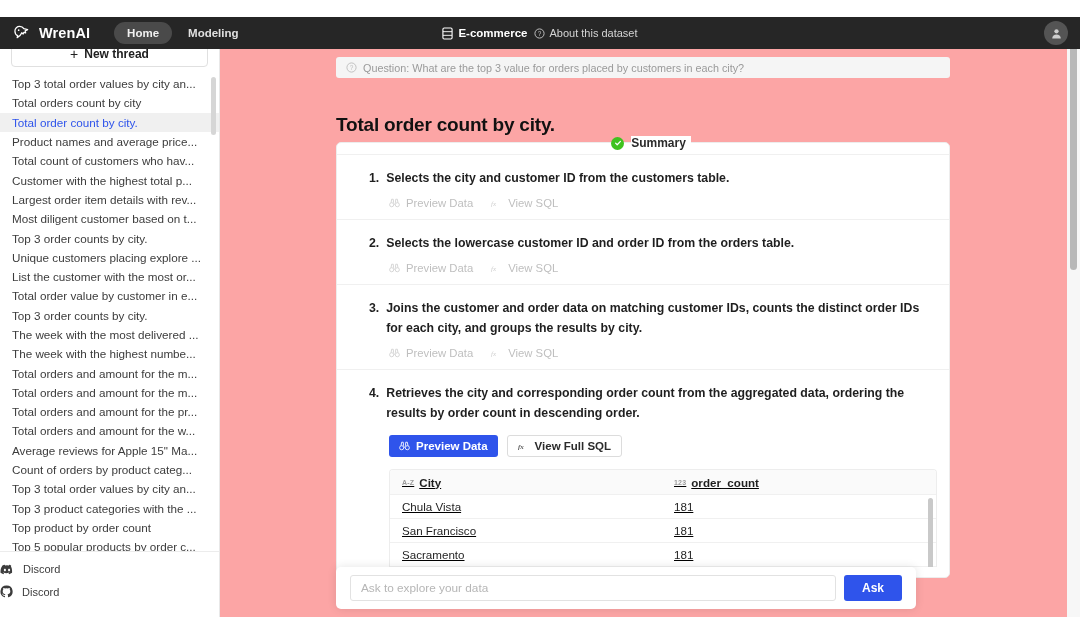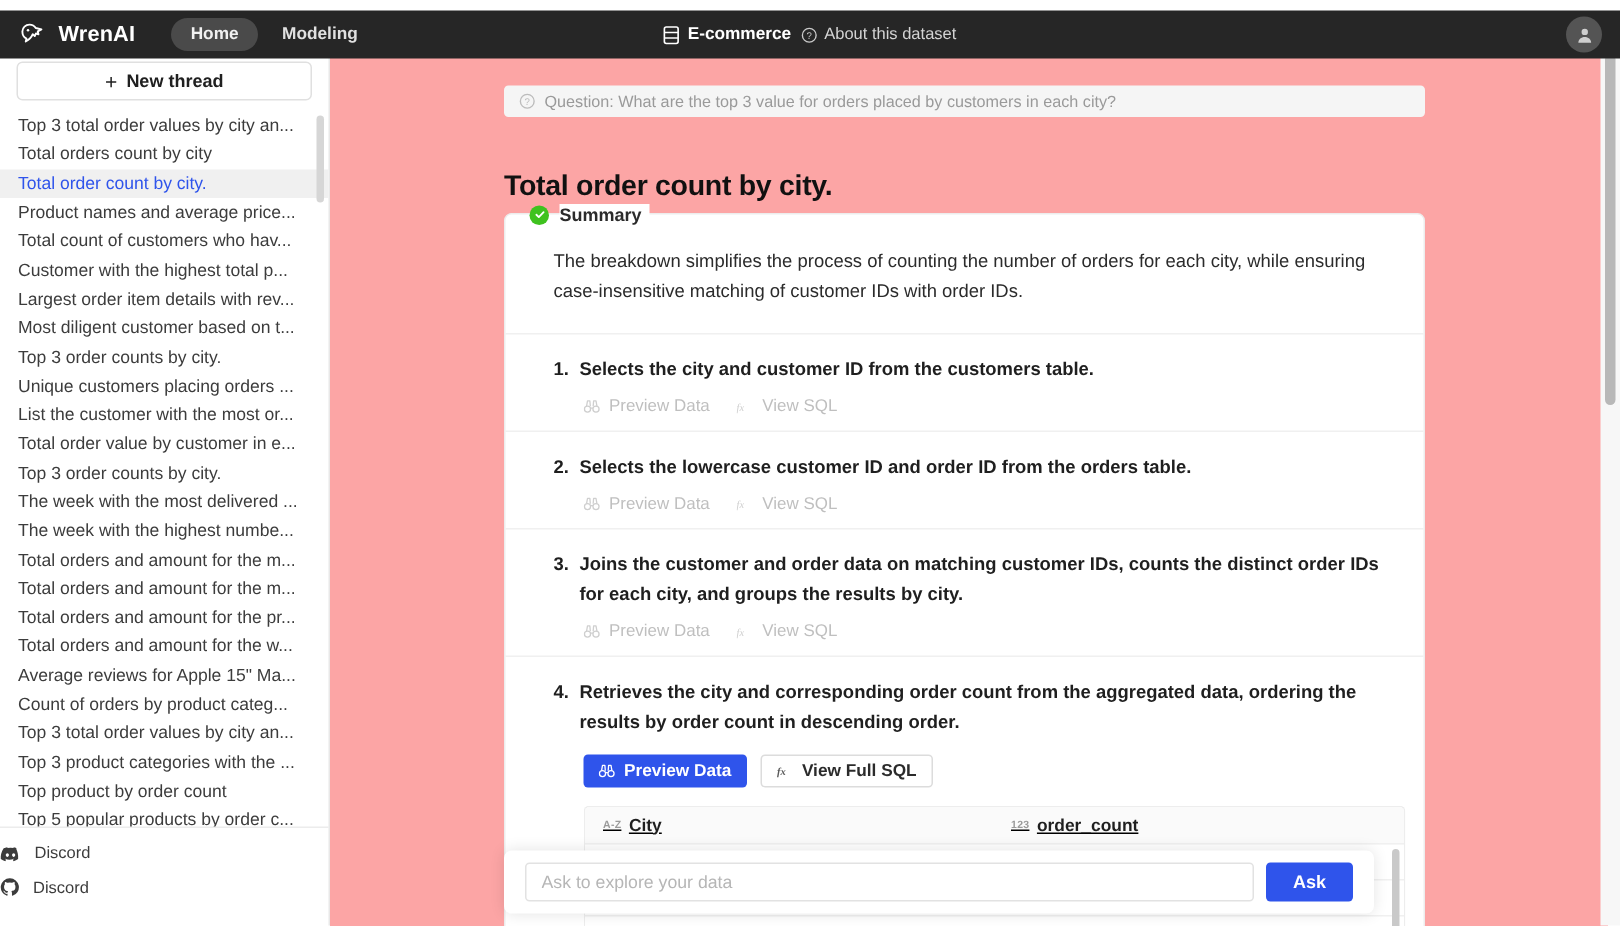--- a/index.html
+++ b/index.html
@@ -5,21 +5,21 @@
   * { box-sizing: border-box; margin: 0; padding: 0; }
   html, body {
     width: 1080px; height: 617px;
     font-family: "Liberation Sans", sans-serif;
     background: #ffffff;
     overflow: hidden;
   }
 
   
   .topbar {
-    position: absolute; top: 7px; left: 0;
+    position: absolute; top: 17px; left: 0;
     width: 1080px; height: 32px;
     background: #262626;
     display: flex; align-items: center;
     color: #ffffff;
     z-index: 40;
   }
   .brand { display: flex; align-items: center; gap: 7px; padding-left: 12px; }
   .brand-logo { width: 20px; height: 20px; display: block; }
   .brand-name { font-size: 14.5px; font-weight: 700; letter-spacing: .1px; color: #fff; }
   .nav-links { display: flex; align-items: center; gap: 6px; margin-left: 24px; }
@@ -127,20 +127,21 @@
     width: 614px;
     border: 1px solid #ededed; border-radius: 5px;
     background: #fff;
   }
   .summary-head {
     position: relative;
     height: 22px;
     display: flex; align-items: center; gap: 7px;
     padding-left: 16px;
     margin-top: -11px;
+    justify-content: center;
   }
   .summary-head::before {
     content: ""; position: absolute; left: 0; top: 11px;
     width: 14px; height: 1px; background: transparent;
   }
   .check-badge {
     width: 13px; height: 13px; border-radius: 50%;
     background: #3fc21f; display: flex; align-items: center; justify-content: center;
     flex: none;
   }
@@ -330,21 +331,21 @@
       <div class="thread-item">
         <span>Largest order item details with rev...</span>
       </div>
       <div class="thread-item">
         <span>Most diligent customer based on t...</span>
       </div>
       <div class="thread-item">
         <span>Top 3 order counts by city.</span>
       </div>
       <div class="thread-item">
-        <span>Unique customers placing orders ...</span>
+        <span>Unique customers placing explore ...</span>
       </div>
       <div class="thread-item">
         <span>List the customer with the most or...</span>
       </div>
       <div class="thread-item">
         <span>Total order value by customer in e...</span>
       </div>
       <div class="thread-item">
         <span>Top 3 order counts by city.</span>
       </div>
@@ -417,21 +418,20 @@
 
     <div class="answer-card">
       <div class="summary-head">
         <span class="check-badge">
           <svg width="8" height="8" viewBox="0 0 10 10">
             <path d="M2 5.2 4 7.2 8 3" fill="none" stroke="#ffffff" stroke-width="1.5" stroke-linecap="round" stroke-linejoin="round"></path>
           </svg>
         </span>
         <span class="summary-label">Summary</span>
       </div>
-      <div class="summary-body">The breakdown simplifies the process of counting the number of orders for each city, while ensuring case-insensitive matching of customer IDs with order IDs.</div>
 
       <div id="steps-container">
           <div class="step">
             <div class="step-text">
               <span class="step-num">1.</span>
               <span class="step-desc">Selects the city and customer ID from the customers table.</span>
             </div>
             <div class="step-actions">
               <button class="ghost-btn">
                 <svg width="11" height="10" viewBox="0 0 14 12">

